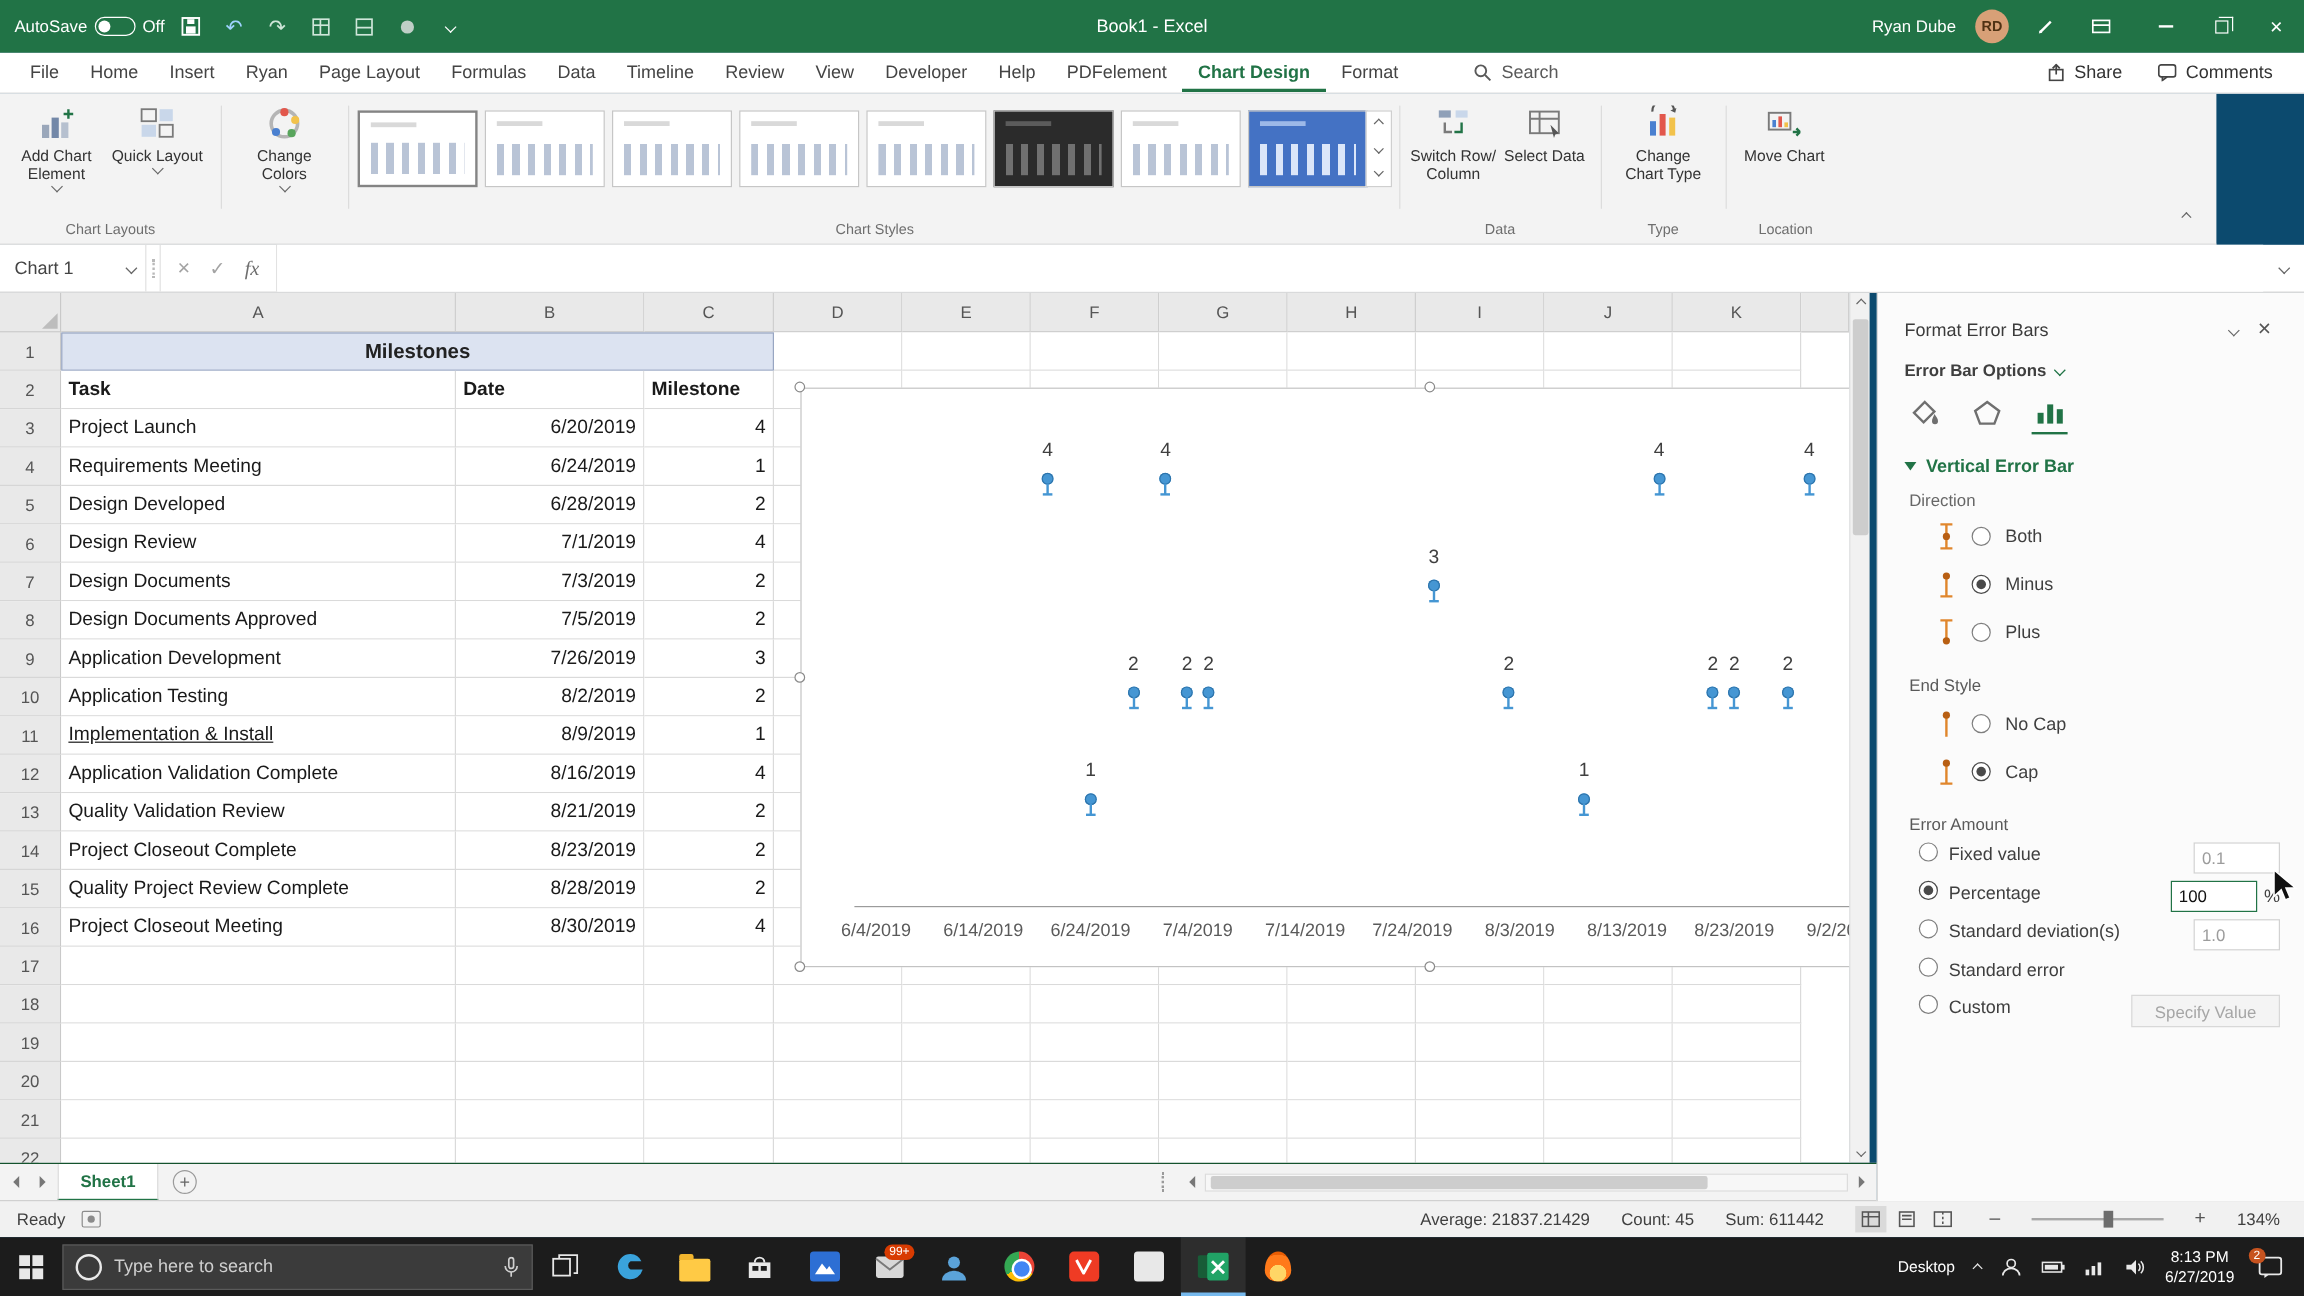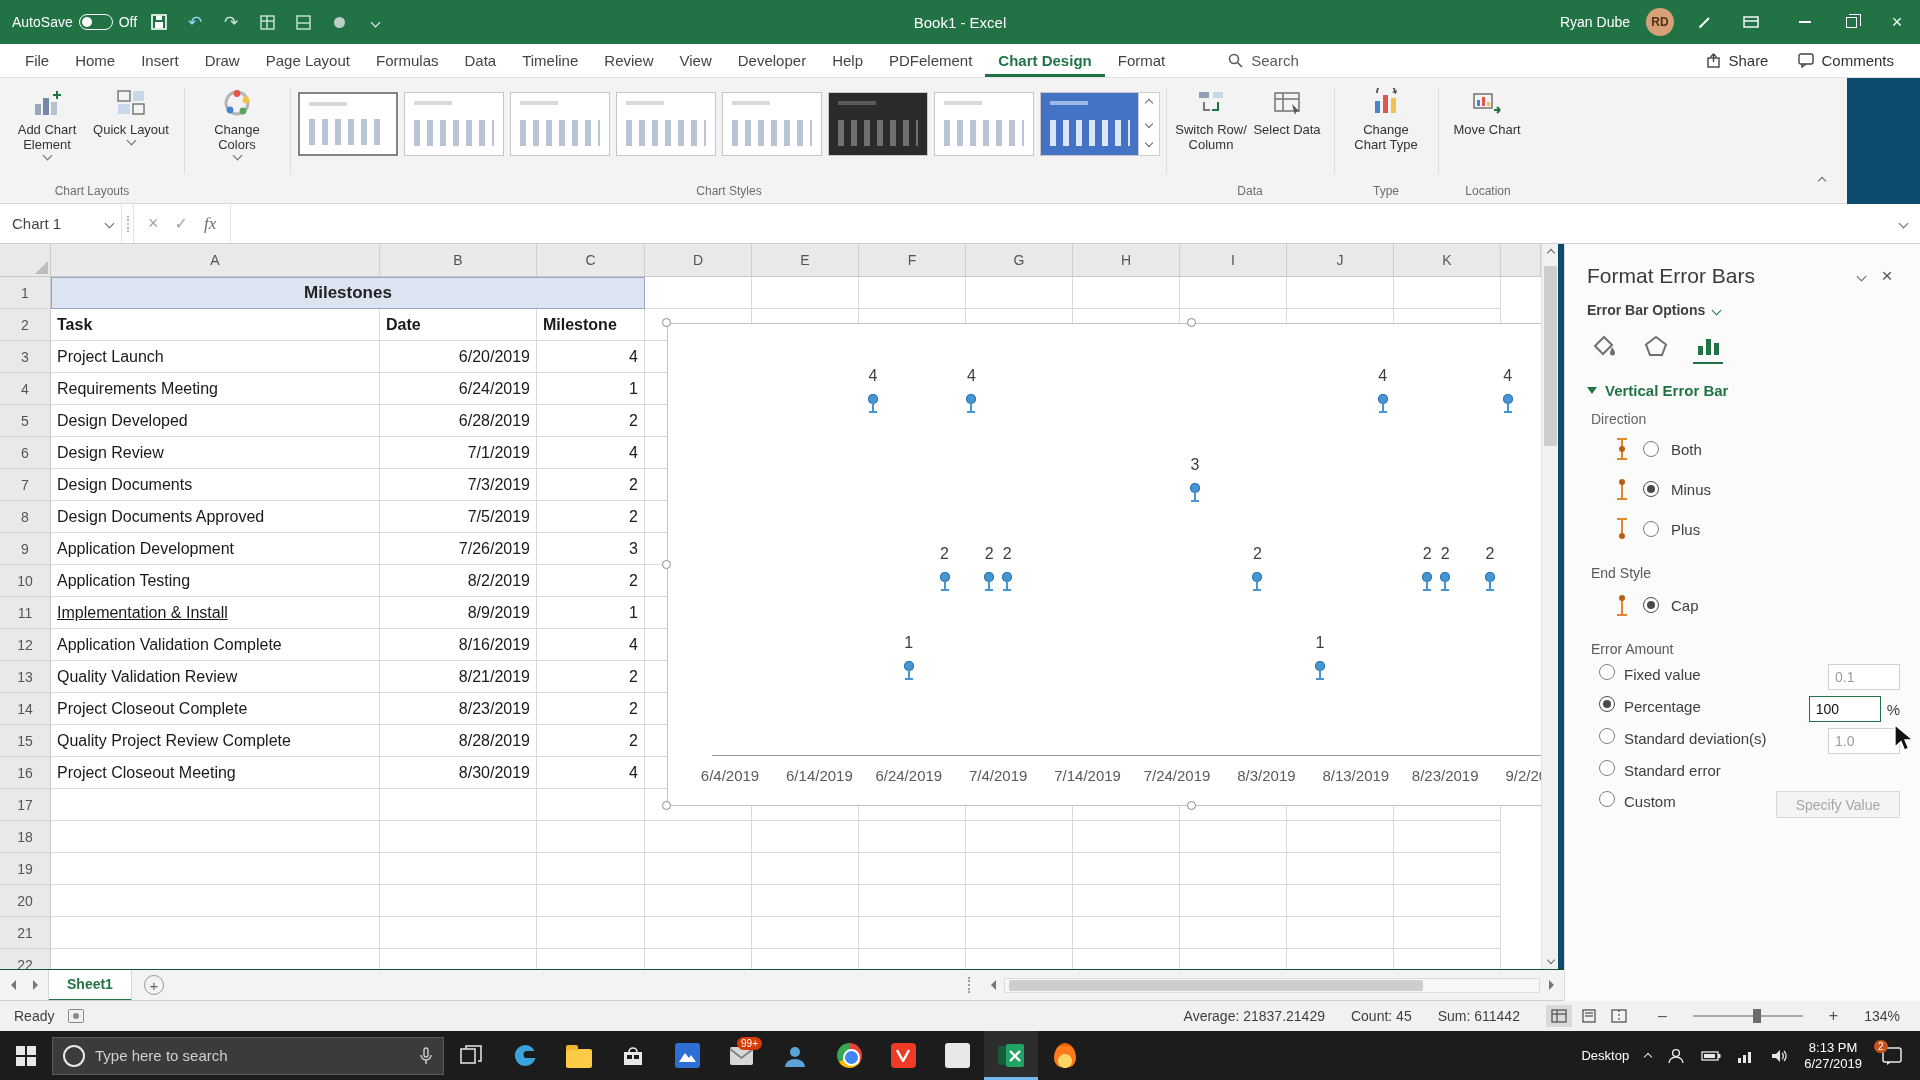--- a/index.html
+++ b/index.html
@@ -151,21 +151,21 @@
 .ic-gray{width:25px;height:25px;background:#e8e8e8;border-radius:3px}
 .ic-photos{width:25px;height:25px;background:#2d6fd4;border-radius:3px;display:flex;align-items:center;justify-content:center}
 .tk-right{margin-left:auto;display:flex;align-items:center;gap:16px;padding-right:14px;font-size:13px}
 .t-clock{text-align:center;line-height:16px;font-size:13px}
 .tk-note{position:relative;width:28px;height:28px;display:flex;align-items:center;justify-content:center}
 .nbadge{position:absolute;top:-2px;left:-4px;background:#c7531f;color:#fff;font-size:10px;border-radius:8px;padding:1px 4px}
 
 
 .panel{position:absolute;left:1564px;top:244px;width:356px;height:757px;background:#fbfbfb;border-left:1px solid #d9d9d9;padding:20px 20px 0 22px;overflow:hidden}
 .p-head{display:flex;align-items:center}
-.p-title{font-size:21px;color:#3b3b3b}
+.p-title{font-size:15px;color:#3b3b3b}
 .p-chev{margin-left:auto;width:26px;display:flex;justify-content:center}
 .p-close{width:26px;text-align:center;font-size:19px;color:#555}
 .p-opts{display:flex;align-items:center;gap:8px;margin-top:14px;font-size:14px;font-weight:bold;color:#3f3f3f}
 .p-tabs{display:flex;gap:18px;margin-top:12px}
 .p-tab{width:34px;height:32px;display:flex;align-items:center;justify-content:center;position:relative}
 .p-tab.active::after{content:"";position:absolute;left:2px;right:2px;bottom:-2px;height:2px;background:#217346}
 .p-section{display:flex;align-items:center;gap:8px;margin-top:20px;font-size:15px;font-weight:bold;color:#217346}
 .tri-g{width:0;height:0;border-left:5px solid transparent;border-right:5px solid transparent;border-top:7px solid #217346;display:inline-block}
 .p-sub{margin:12px 0 2px 4px;font-size:14px;color:#666}
 .p-sub2{margin:16px 0 4px 4px;font-size:14px;color:#595959}
@@ -259,21 +259,21 @@
           </span>
       </div>
     </div>
   </header>
 
   <nav class="tabrow">
     <div id="tab-strip">
         <div class="rtab">File</div>
         <div class="rtab">Home</div>
         <div class="rtab">Insert</div>
-        <div class="rtab">Draw</div>
+        <div class="rtab">Ryan</div>
         <div class="rtab">Page Layout</div>
         <div class="rtab">Formulas</div>
         <div class="rtab">Data</div>
         <div class="rtab">Timeline</div>
         <div class="rtab">Review</div>
         <div class="rtab">View</div>
         <div class="rtab">Developer</div>
         <div class="rtab">Help</div>
         <div class="rtab">PDFelement</div>
         <div class="rtab active">Chart Design</div>
@@ -1101,20 +1101,30 @@
           </span>
           <span class="radio"></span>
           <span>Plus</span>
         </div>
       </div>
     <div class="p-sub2">End Style</div>
     <div id="endstyle-opts">
         <div class="popt">
           <span class="ebicon">
             <svg width="18" height="26" viewBox="0 0 18 26">
+              <line x1="9" y1="8" x2="9" y2="24" stroke="#e0862c" stroke-width="2"></line>
+              <circle cx="9" cy="6" r="3" fill="#b85f13"></circle>
+            </svg>
+          </span>
+          <span class="radio"></span>
+          <span>No Cap</span>
+        </div>
+        <div class="popt">
+          <span class="ebicon">
+            <svg width="18" height="26" viewBox="0 0 18 26">
               <line x1="9" y1="8" x2="9" y2="23" stroke="#e0862c" stroke-width="2"></line>
               <line x1="4" y1="23" x2="14" y2="23" stroke="#e0862c" stroke-width="2"></line>
               <circle cx="9" cy="6" r="3" fill="#b85f13"></circle>
             </svg>
           </span>
           <span class="radio sel"></span>
           <span>Cap</span>
         </div>
       </div>
     <div class="p-sub2">Error Amount</div>

